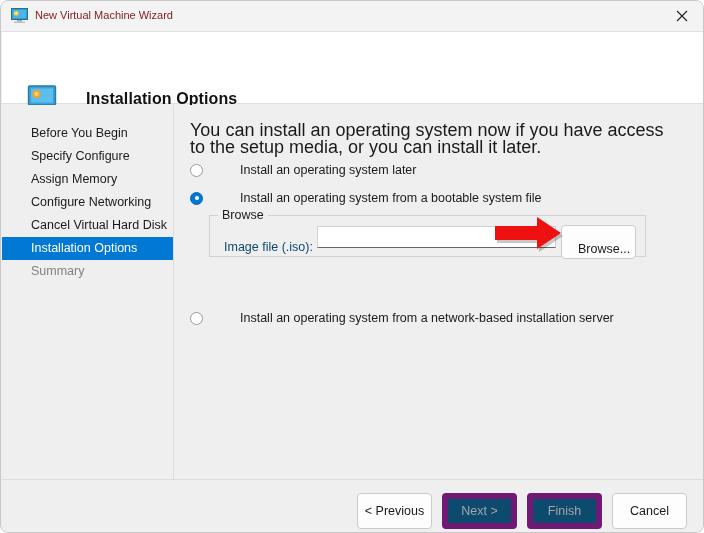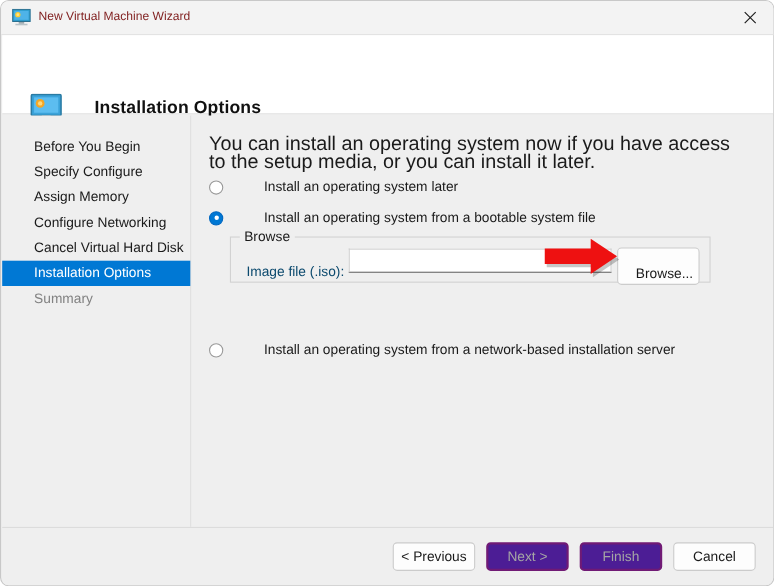--- a/index.html
+++ b/index.html
@@ -247,35 +247,35 @@
     box-sizing: border-box;
   }
   .footer-buttons {
     position: absolute;
     right: 16px; top: 13px;
     display: flex;
     gap: 10px;
   }
   .wiz-button {
     width: 75px;
-    height: 26px;
+    height: 36px;
     background: #fdfdfd;
     border: 1px solid #cbcbcb;
     border-radius: 4px;
     box-sizing: border-box;
     font-family: "Liberation Sans", sans-serif;
     font-size: 12.5px;
     color: #1a1a1a;
     cursor: pointer;
     padding: 0;
   }
   .wiz-button.disabled {
     color: #a5a5a5;
-    border: 2px solid #701a75;
-    background: #4c1d95;
+    border: 6px solid #701a75;
+    background: #0c4a6e;
     cursor: default;
   }
 </style>
 </head>
 <body>
 
 <div class="window">
 
   <div class="titlebar">
     <span class="titlebar-icon">

